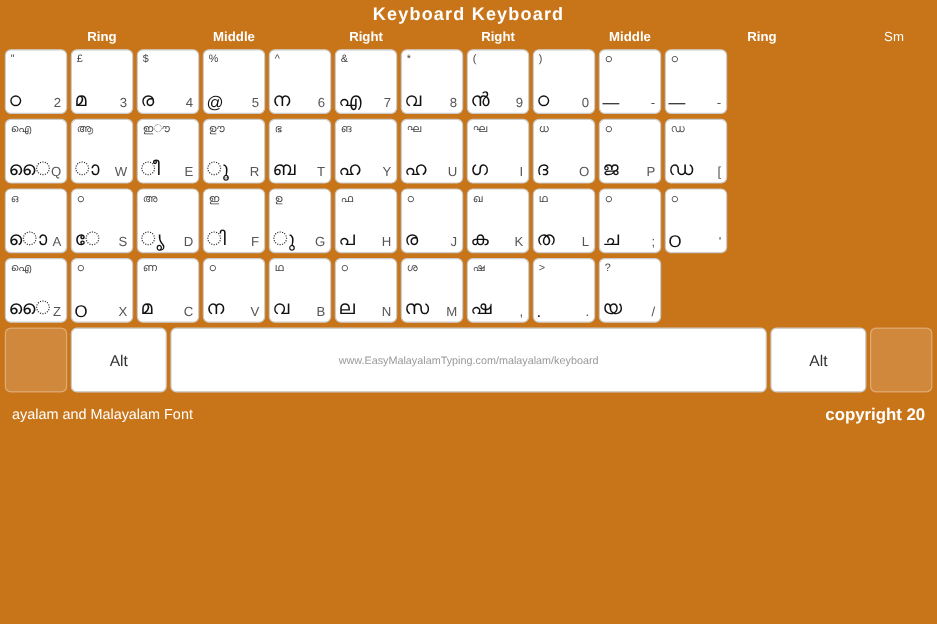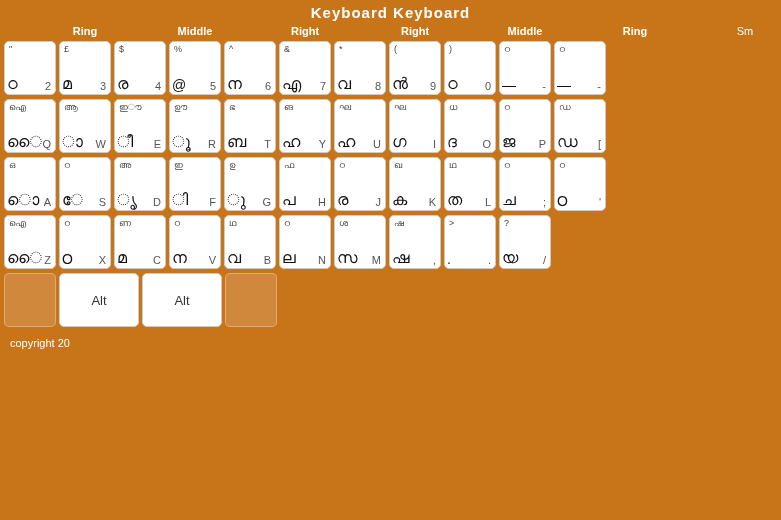--- a/index.html
+++ b/index.html
@@ -104,21 +104,22 @@
       justify-content: space-between;
       align-items: center;
       padding: 6px 10px;
     }
     .bottom-bar .left-text {
       color: white;
       font-size: 12px;
     }
     .bottom-bar .right-text {
       color: white;
-      font-size: 11px;
+      font-size: 14px;
+      font-weight: bold;
     }
   </style>
 </head>
 <body>
 
 <div class="title-bar">
   <span>Keyboard Keyboard</span>
 </div>
 
 <div style="display:flex; width:664px; background:#C8751A; padding:2px 4px; gap:3px; align-items:flex-end;">
@@ -365,23 +366,27 @@
       <span class="main-char" style="font-size:16px;">യ</span>
       <span class="bottom-right">/</span>
     </div>
   </div>
 
   <div class="key-row" style="align-items:center; margin-bottom:0;">
     <div class="key-blank"></div>
     <div class="key-alt">
       <span>Alt</span>
     </div>
+    <div class="key-space">
+      <span style="font-size:9px; color:#999;">www.EasyMalayalamTyping.com/malayalam/keyboard</span>
+    </div>
     <div class="key-alt">
       <span>Alt</span>
     </div>
     <div class="key-blank"></div>
   </div>
 
 </div>
 
 <div class="bottom-bar">
+  <span class="left-text">ayalam and Malayalam Font</span>
   <span class="right-text">copyright 20</span>
 </div>
 
 </body></html>

